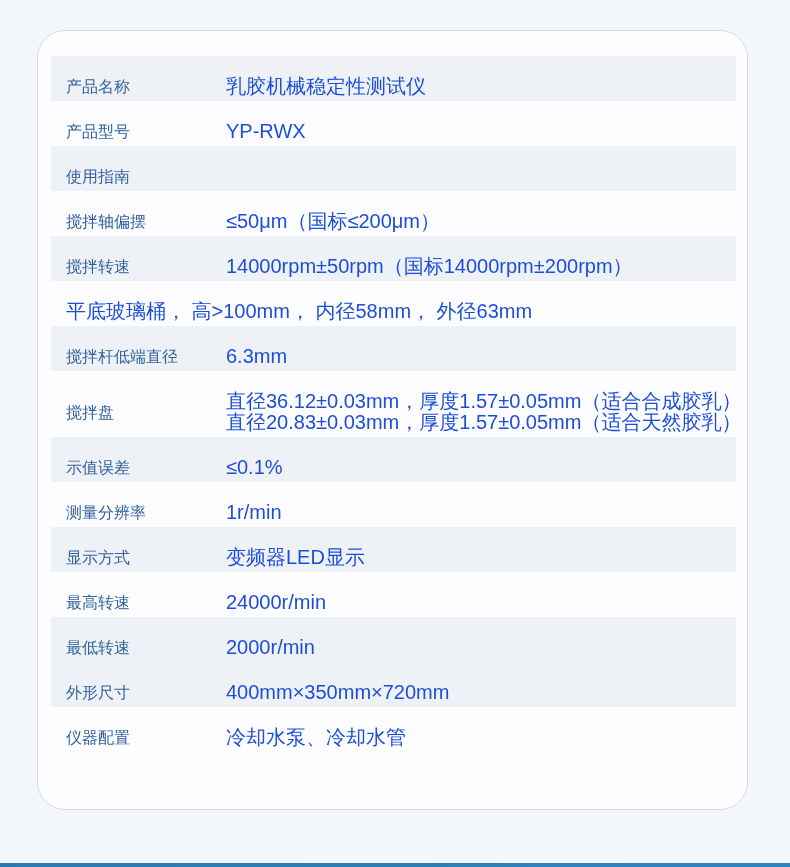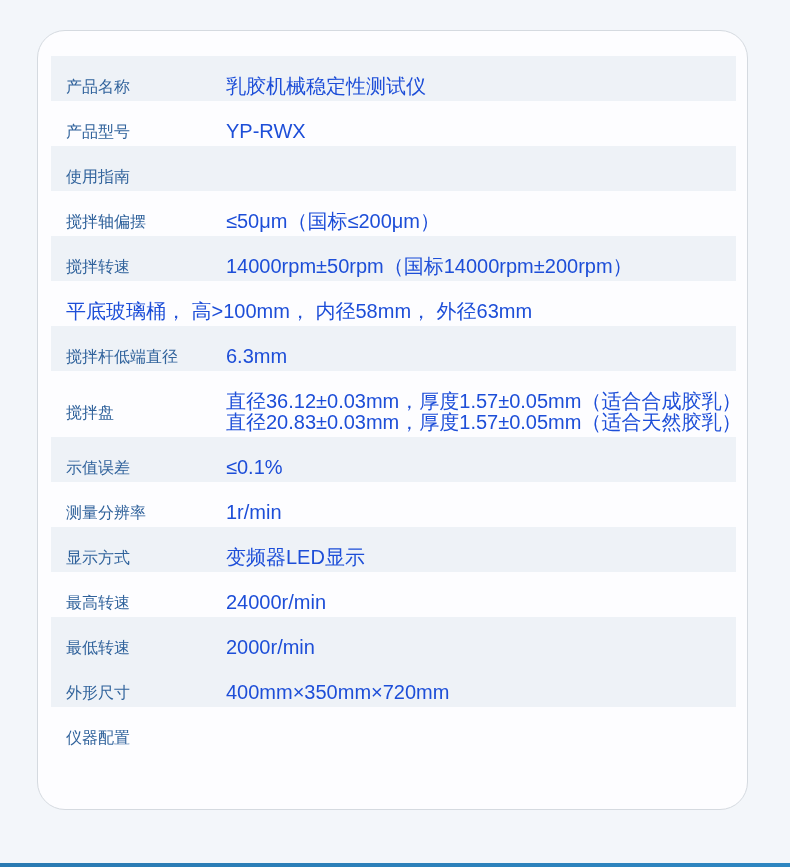--- a/index.html
+++ b/index.html
@@ -160,18 +160,19 @@
   <div class="spec-row alt">
     <div class="spec-label">外形尺寸</div>
     <div class="spec-value">
           <div class="value-line">400mm×350mm×720mm</div>
         </div>
   </div>
 
   <div class="spec-row">
     <div class="spec-label">仪器配置</div>
     <div class="spec-value">
+          <div class="value-line">冷却水泵、冷却水管</div>
         </div>
   </div>
 </div>
 </div>
 
 <div class="bottom-accent-bar"></div>
 
 </body></html>

